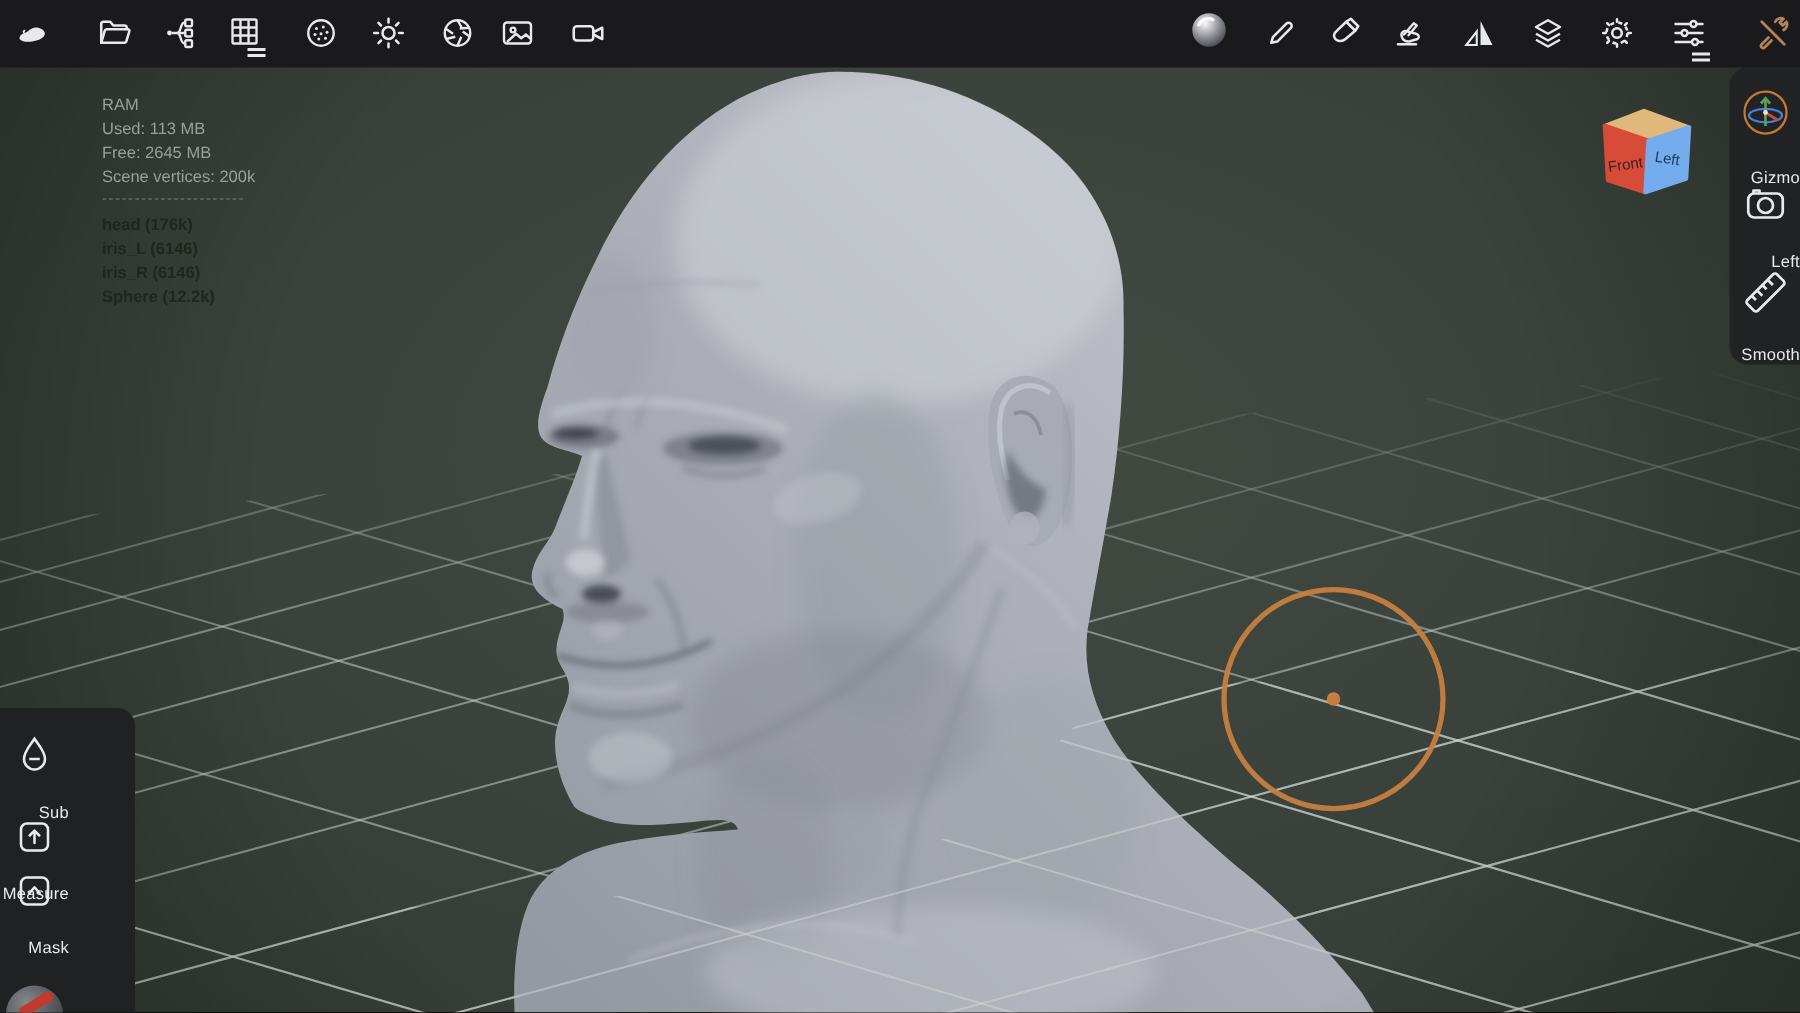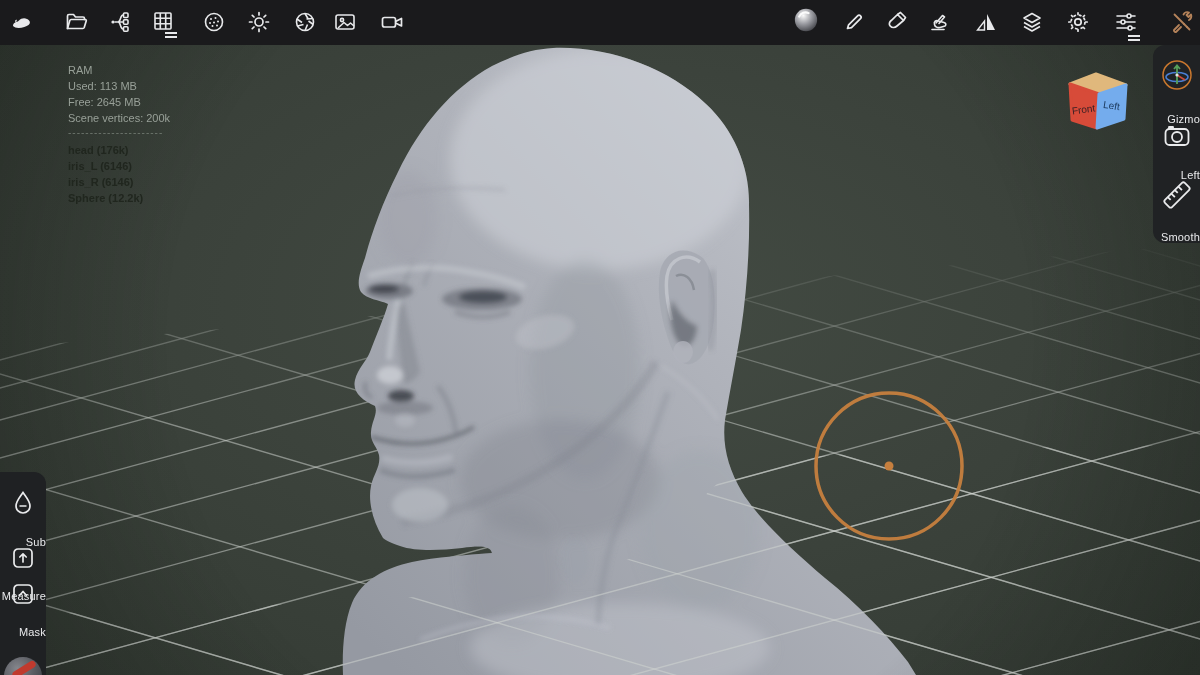--- a/index.html
+++ b/index.html
@@ -7,21 +7,21 @@
     font-family:"Liberation Sans", sans-serif;
     background:radial-gradient(ellipse at 52% 45%, #434b43 0%, #3c433c 45%, #333a33 100%);}
   
   .toolbar{position:absolute;left:0;top:0;width:1200px;height:45px;background:#1a1a1c;z-index:30;}
   .tb-icon{position:absolute;top:10px;width:24px;height:24px;cursor:pointer;}
   .tb-icon svg{display:block;width:24px;height:24px;}
   .eq-mark{position:absolute;width:12px;height:0;border-top:2px solid #e8e9eb;box-shadow:0 4px 0 #e8e9eb;z-index:31;}
   
   .lpanel{position:absolute;left:0;background:#1f2123;z-index:20;}
   .panel-top{top:45px;width:46px;height:421px;border-radius:0 10px 12px 0;}
-  .panel-bottom{top:472px;width:46px;height:203px;border-radius:0 12px 0 0;overflow:hidden;}
+  .panel-bottom{top:472px;width:46px;height:203px;border-radius:0 12px 0 0;overflow:hidden;padding-left:44px;}
   .vslider{position:absolute;left:19px;width:23px;border-radius:9px;background:#2a2c30;overflow:hidden;cursor:pointer;}
   .vslider .fill{position:absolute;left:0;right:0;bottom:0;background:#b17a58;}
   .side-btn{position:absolute;left:0;width:46px;text-align:center;cursor:pointer;}
   .side-btn svg{display:block;margin:0 auto;}
   .icon-label{display:block;margin-top:20px;font-size:11px;color:#e9eaec;letter-spacing:.2px;text-align:right;}
   .matball{position:absolute;left:4px;top:185px;width:38px;height:38px;border-radius:50%;
     background:radial-gradient(circle at 35% 30%, #85878d 0%, #5b5d63 45%, #33353a 100%);cursor:pointer;}
   .matball .stroke{position:absolute;left:7px;top:9px;width:26px;height:7px;border-radius:4px;background:#c03a2e;transform:rotate(-32deg);}
   
   .rpanel{position:absolute;left:1153px;top:45px;width:47px;height:198px;background:#202224;border-radius:12px 0 0 12px;z-index:20;}

